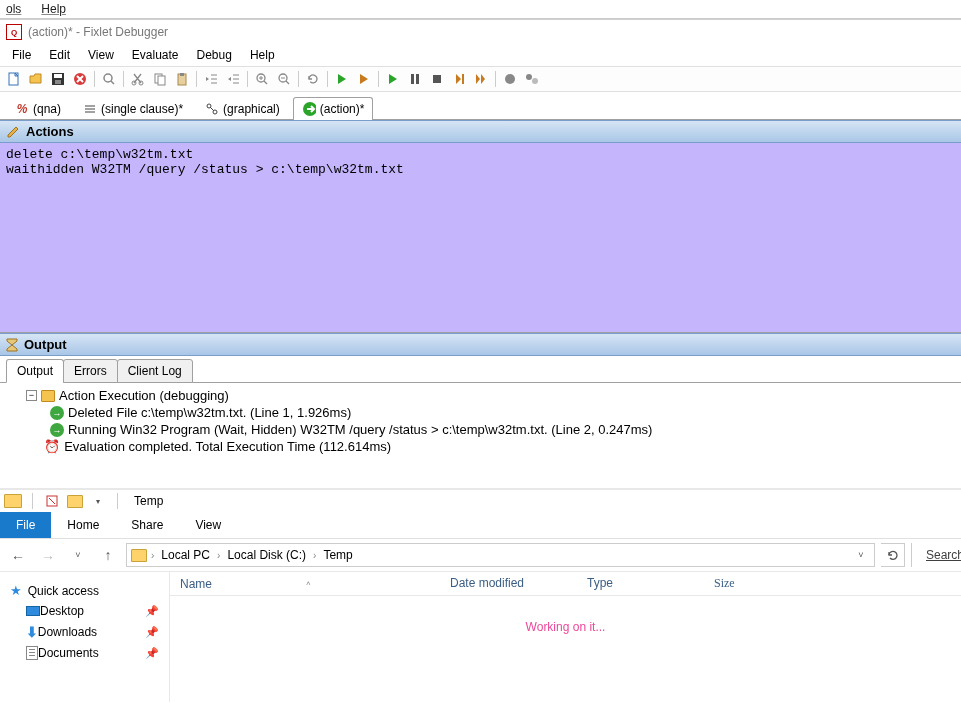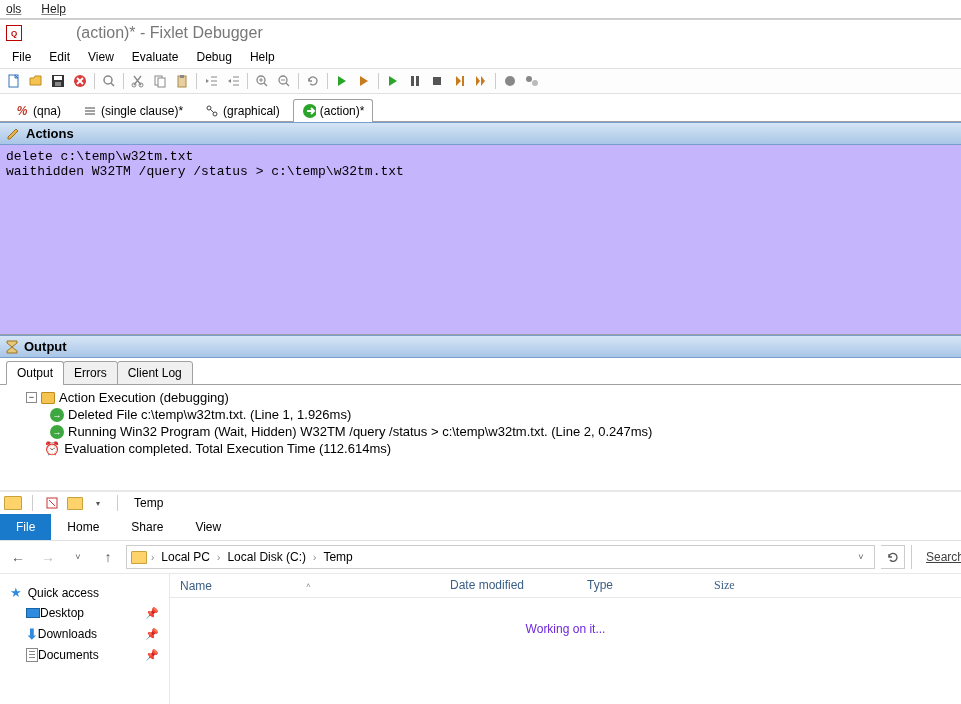--- a/index.html
+++ b/index.html
@@ -6,21 +6,21 @@
   body { font-family: "Segoe UI", Tahoma, sans-serif; font-size: 12px; background: #fff; color: #000; width: 961px; height: 704px; overflow: hidden; }
   
   
   .top-hint { display: flex; gap: 20px; padding: 2px 6px; font-size: 12px; color: #222; border-bottom: 1px solid #ccc; }
   .top-hint span { text-decoration: underline; text-decoration-color: #888; }
   
   
   .fixlet-window { border-top: 1px solid #d0d0d0; }
   .titlebar { display: flex; align-items: center; padding: 4px 6px; gap: 6px; background: #fff; }
   .titlebar-icon { width: 16px; height: 16px; border: 1px solid #b00; background: #fff; display:flex; align-items:center; justify-content:center; font-size:8px; color:#b00; font-weight:bold;}
-  .titlebar-text { color: #777; font-size: 16px; margin-left: 48px; }
+  .titlebar-text { color: #777; font-size: 12px; }
   
   .menubar { display: flex; gap: 2px; padding: 2px 4px; background: #fff; }
   .menubar-item { padding: 2px 8px; cursor: default; }
   
   .toolbar { display: flex; align-items: center; gap: 2px; padding: 2px 4px; border-top: 1px solid #e0e0e0; border-bottom: 1px solid #e0e0e0; background: #fdfdfd; }
   .tb-btn { width: 20px; height: 20px; display: flex; align-items: center; justify-content: center; cursor: pointer; }
   .tb-sep { width: 1px; height: 16px; background: #ccc; margin: 0 2px; }
   
   .tabbar { display: flex; align-items: center; gap: 4px; padding: 4px 6px 0 6px; background: #fff; border-bottom: 1px solid #a0a0a0;}
   .tab { display: flex; align-items: center; gap: 4px; padding: 4px 8px; border: 1px solid transparent; border-bottom: none; cursor: pointer; position: relative; top:1px;}
@@ -81,21 +81,21 @@
   .doc-ico::after{content:""; position:absolute; top:2px; left:2px; right:2px; height:1px; background:#888; box-shadow:0 3px 0 #888, 0 6px 0 #888;}
   
   .listview { flex:1; position:relative;}
   .col-headers { display:flex; border-bottom:1px solid #e8e8e8; font-size:12px; color:#3b5e84;gap:12px;}
   .col { padding: 4px 10px; border-right:1px solid transparent; cursor:pointer;}
   .col-name { width:258px; display:flex; align-items:center; gap:4px;}
   .col-date { width:125px;}
   .col-type { width:115px;}
   .col-size { width:80px;font-family:Liberation Serif, serif;}
   .sort-ind { font-size:8px; color:#888; margin:0 auto;}
-  .working { text-align:center; padding:24px; color:#6d28d9; font-size:12px;}
+  .working { text-align:center; padding:24px; color:#ec4899; font-size:12px;}
   
   
   svg { display:block; }
 </style>
 </head>
 <body>
 
 <div class="top-hint">
   <span>ols</span>
   <span>Help</span>

